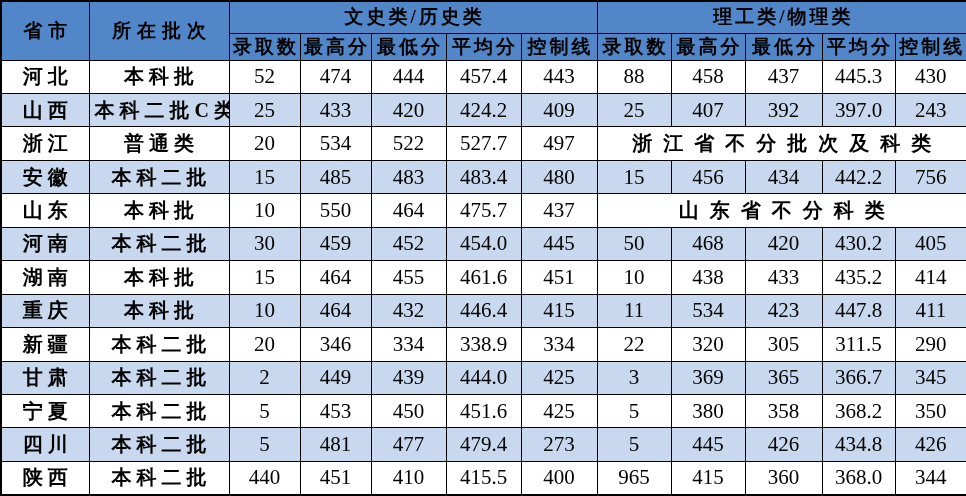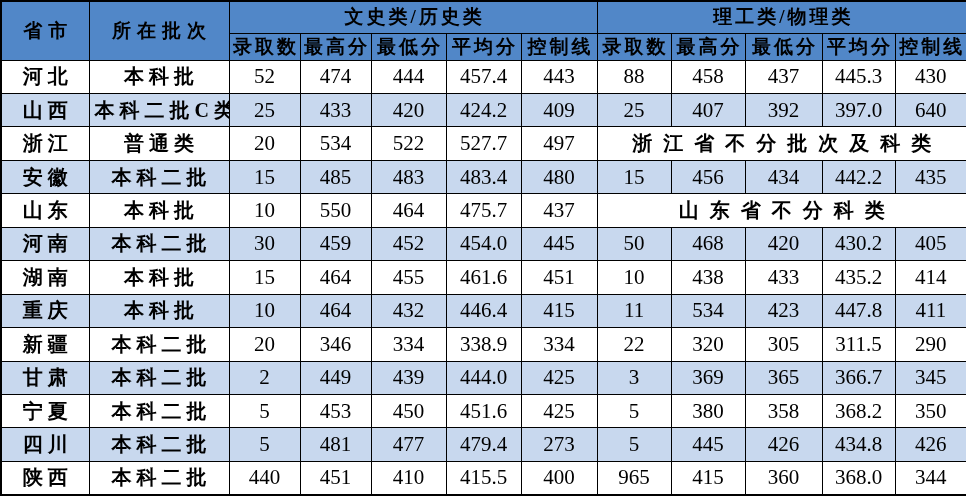--- a/index.html
+++ b/index.html
@@ -117,21 +117,21 @@
         <td class="cn">本科二批C类</td>
         <td class="num">25</td>
         <td class="num">433</td>
         <td class="num">420</td>
         <td class="num">424.2</td>
         <td class="num">409</td>
         <td class="num">25</td>
         <td class="num">407</td>
         <td class="num">392</td>
         <td class="num">397.0</td>
-        <td class="num">640</td>
+        <td class="num">243</td>
       </tr>
       <tr>
         <td class="cn">浙江</td>
         <td class="cn">普通类</td>
         <td class="num">20</td>
         <td class="num">534</td>
         <td class="num">522</td>
         <td class="num">527.7</td>
         <td class="num">497</td>
         <td class="cn merged" colspan="5">浙江省不分批次及科类</td>
@@ -141,21 +141,21 @@
         <td class="cn">本科二批</td>
         <td class="num">15</td>
         <td class="num">485</td>
         <td class="num">483</td>
         <td class="num">483.4</td>
         <td class="num">480</td>
         <td class="num">15</td>
         <td class="num">456</td>
         <td class="num">434</td>
         <td class="num">442.2</td>
-        <td class="num">435</td>
+        <td class="num">756</td>
       </tr>
       <tr>
         <td class="cn">山东</td>
         <td class="cn">本科批</td>
         <td class="num">10</td>
         <td class="num">550</td>
         <td class="num">464</td>
         <td class="num">475.7</td>
         <td class="num">437</td>
         <td class="cn merged" colspan="5">山东省不分科类</td>

